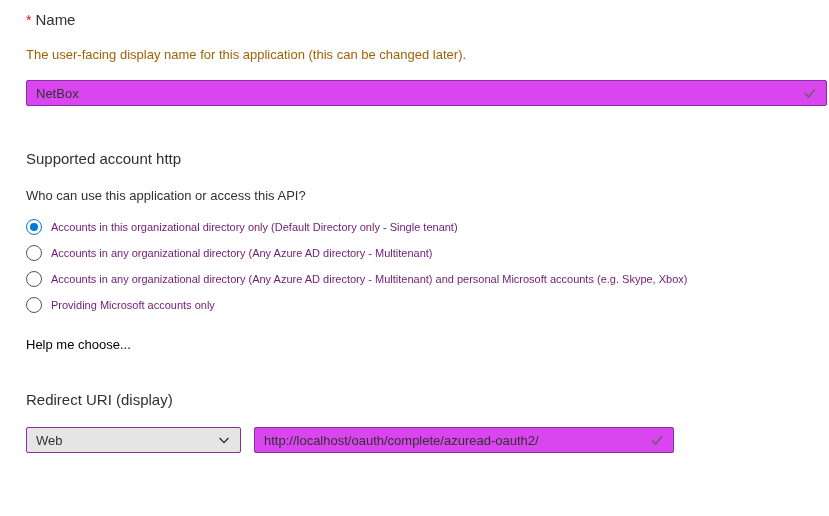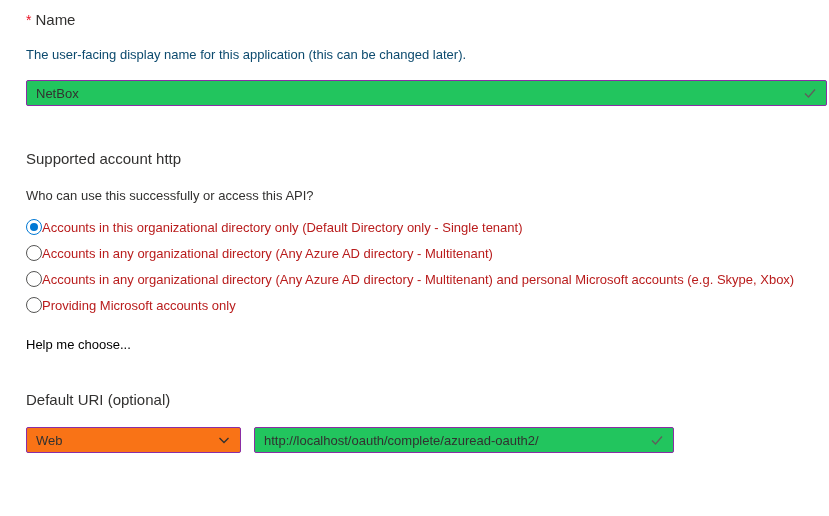--- a/index.html
+++ b/index.html
@@ -15,32 +15,32 @@
   .section-title {
     font-size: 15px;
     font-weight: 400;
     color: #323130;
     line-height: 20px;
   }
   .required-star { color: #e81123; margin-right: 4px; font-size: 14px; }
 
   .desc {
     font-size: 13px;
-    color: #0c4a6e;
+    color: #a16207;
     line-height: 19px;
     margin-top: 15px;
     max-width: 802px;
   }
 
   .field-box {
     position: relative;
     height: 26px;
     border: 1px solid #8a2da5;
     border-radius: 2px;
-    background: #22c55e;
+    background: #d946ef;
     display: flex;
     align-items: center;
   }
   .field-box input {
     border: none;
     outline: none;
     background: transparent;
     font-family: "Liberation Sans", "DejaVu Sans", sans-serif;
     font-size: 13px;
     color: #323130;
@@ -80,21 +80,21 @@
   .radio-row.selected .radio-circle { border-color: #0078d4; }
   .radio-row.selected .radio-circle::after {
     content: "";
     position: absolute;
     left: 50%; top: 50%;
     width: 8px; height: 8px;
     margin: -4px 0 0 -4px;
     border-radius: 50%;
     background: #0078d4;
   }
-  .radio-label { font-size: 13px; color: #b91c1c; }
+  .radio-label { font-size: 11px; margin-left: 9px; color: #701a75; }
 
   .help-link {
     display: inline-block;
     margin-top: 19px;
     font-size: 13px;
     color: #000000;
     text-decoration: none;
     cursor: pointer;
   }
 
@@ -107,21 +107,21 @@
   }
   .dropdown-box {
     width: 215px;
     height: 26px;
     border: 1px solid #8a2da5;
     border-radius: 2px;
     position: relative;
     display: flex;
     align-items: center;
     cursor: pointer;
-    background: #f97316;
+    background: #e5e5e5;
   }
   .dropdown-value { font-size: 13px; padding-left: 9px; }
   .uri-input-box { width: 420px; }
 </style>
 </head>
 <body>
 
 <div class="page">
 
   <div class="section-title">
@@ -133,21 +133,21 @@
     <input type="text" value="NetBox" style="">
     <span class="trail-icon">
       <svg width="14" height="14" viewBox="0 0 14 14">
         <polyline points="2,7.5 5.5,11 12,3.5" fill="none" stroke="#605e5c" stroke-width="1.3"></polyline>
       </svg>
     </span>
   </div>
 
   <div class="sat-section">
     <div class="section-title">Supported account http</div>
-    <div class="question">Who can use this successfully or access this API?</div>
+    <div class="question">Who can use this application or access this API?</div>
 
     <div class="radio-group">
       <div class="radio-row selected">
         <span class="radio-circle"></span>
         <span class="radio-label">Accounts in this organizational directory only (Default Directory only - Single tenant)</span>
       </div>
       <div class="radio-row">
         <span class="radio-circle"></span>
         <span class="radio-label">Accounts in any organizational directory (Any Azure AD directory - Multitenant)</span>
       </div>
@@ -158,21 +158,21 @@
       <div class="radio-row">
         <span class="radio-circle"></span>
         <span class="radio-label">Providing Microsoft accounts only</span>
       </div>
     </div>
 
     <a class="help-link" href="#">Help me choose...</a>
   </div>
 
   <div class="redirect-section">
-    <div class="section-title">Default URI (optional)</div>
+    <div class="section-title">Redirect URI (display)</div>
 
     <div class="uri-row">
       <div class="dropdown-box">
         <span class="dropdown-value">Web</span>
         <span class="trail-icon">
           <svg width="14" height="14" viewBox="0 0 14 14">
             <polyline points="2.5,5 7,9.5 11.5,5" fill="none" stroke="#323130" stroke-width="1.3"></polyline>
           </svg>
         </span>
       </div>

